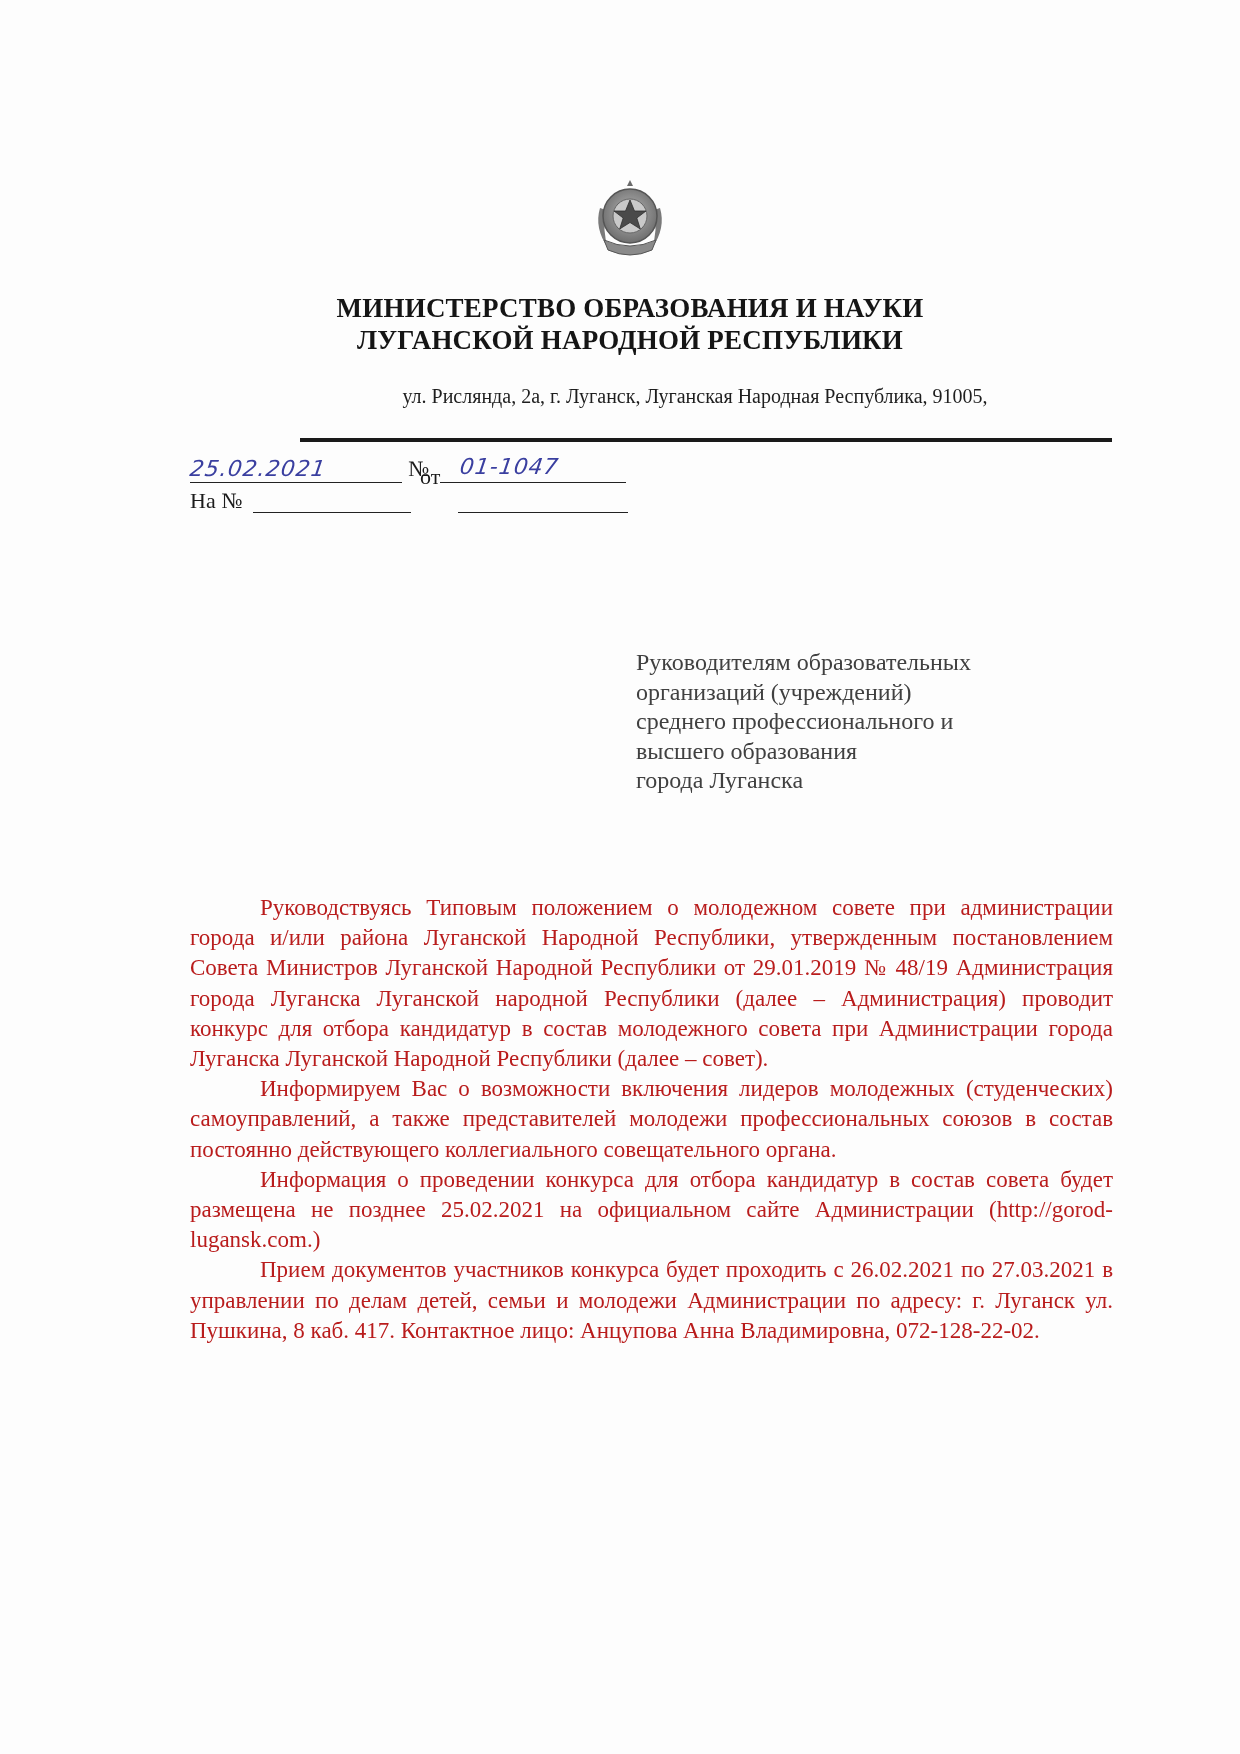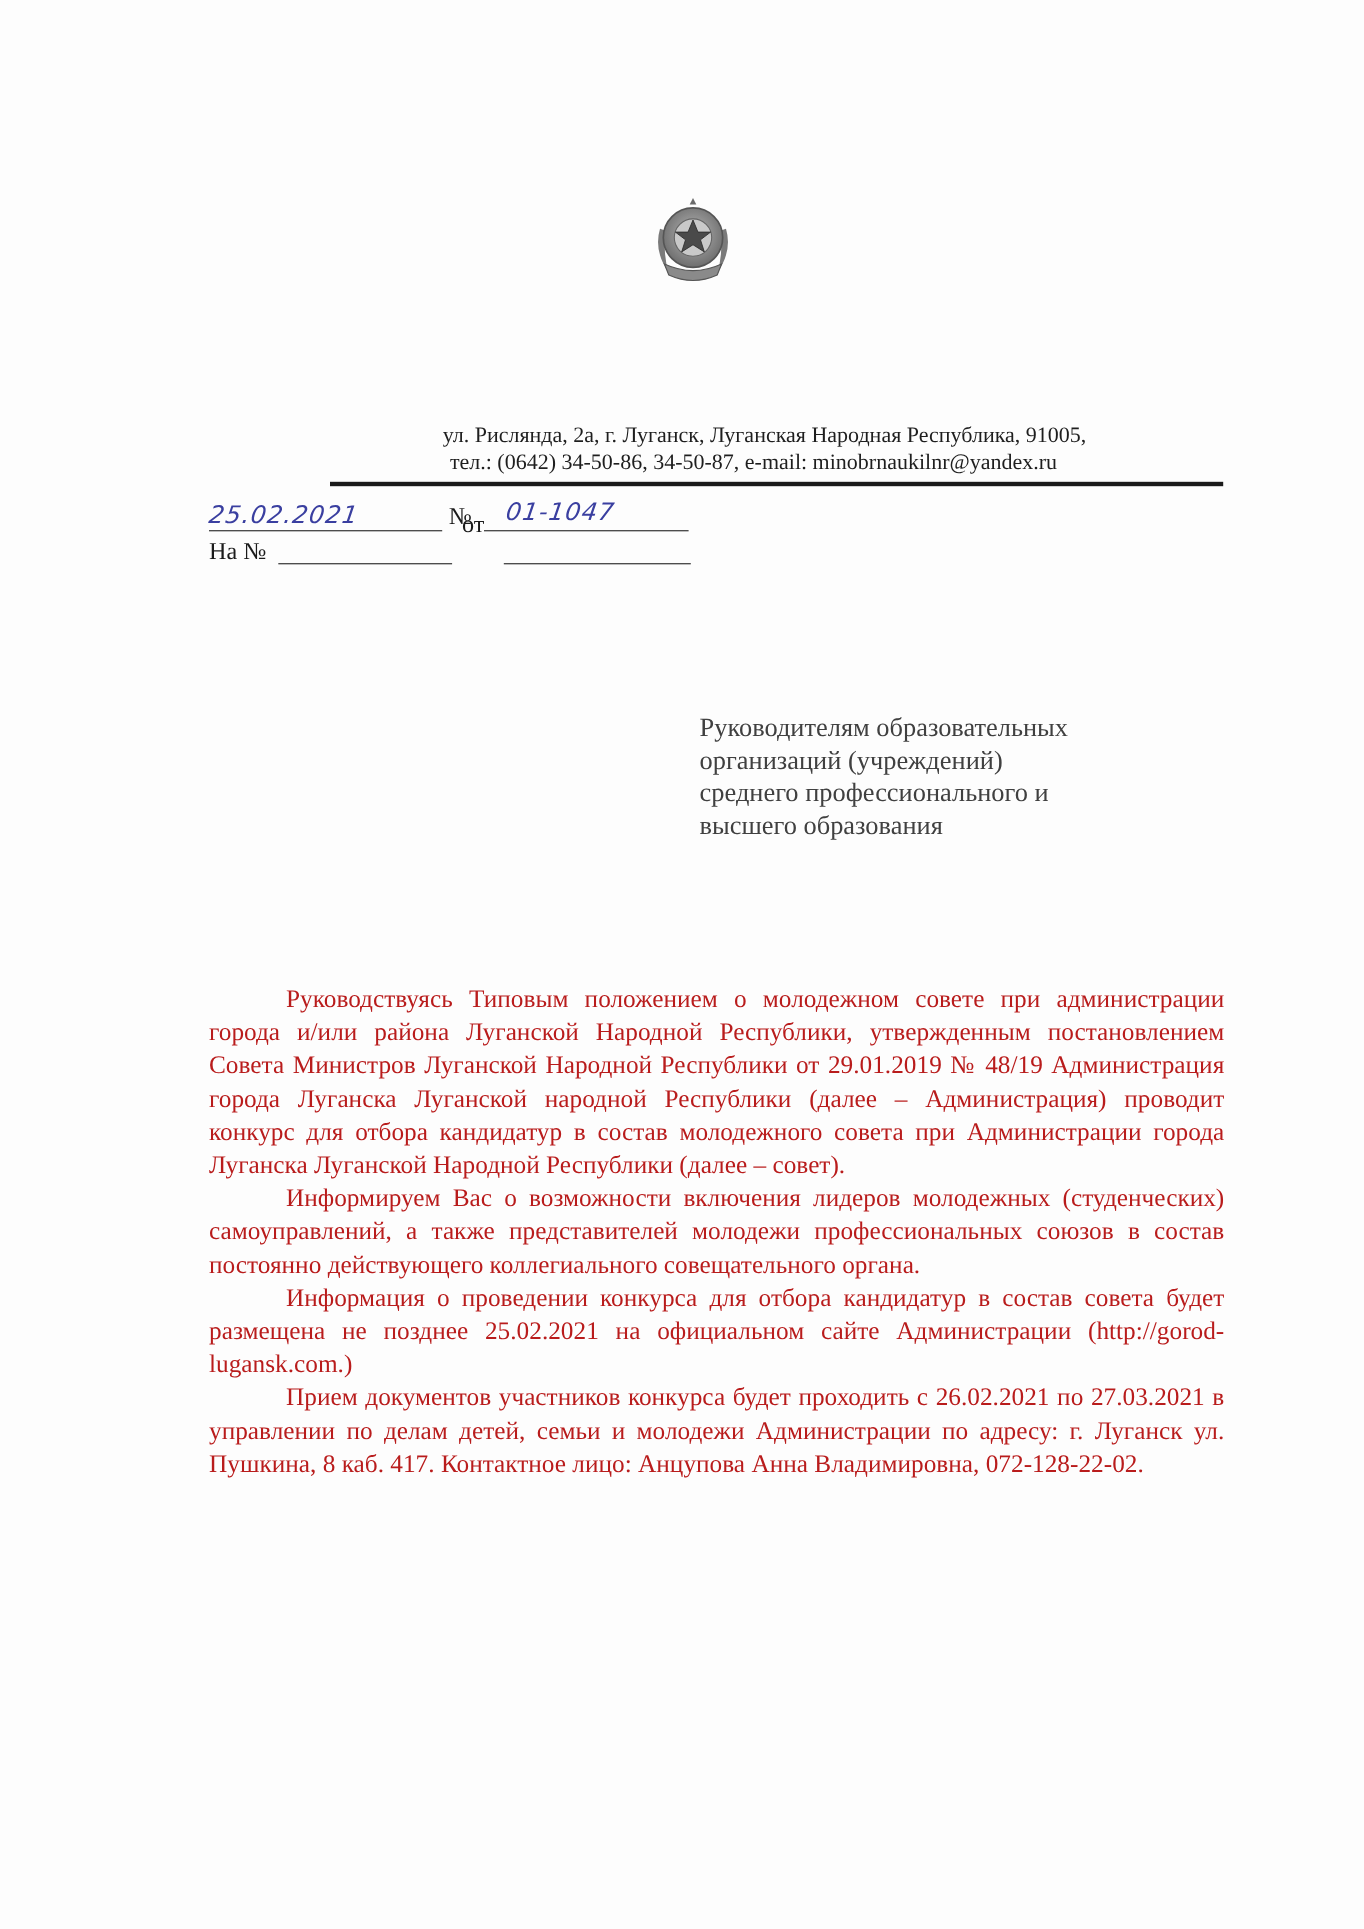--- a/index.html
+++ b/index.html
@@ -53,24 +53,27 @@
       <circle cx="40" cy="38" r="17" fill="#c9c9c9" stroke="#666" stroke-width="1"></circle>
 
       <polygon points="40,22 44.5,33 56,33 46.8,40 50.3,51 40,44.5 29.7,51 33.2,40 24,33 35.5,33" fill="#4a4a4a" stroke="#2e2e2e" stroke-width="0.8"></polygon>
 
       <path d="M14 62 Q40 74 66 62 L62 72 Q40 82 18 72 Z" fill="#8a8a8a" stroke="#555" stroke-width="1"></path>
 
       <path d="M37 8 L40 2 L43 8 Z" fill="#6a6a6a"></path>
     </svg>
   </div>
 
+  <div class="ministry">
+    <div>МИНИСТЕРСТВО ОБРАЗОВАНИЯ И НАУКИ</div>
+    <div>ЛУГАНСКОЙ НАРОДНОЙ РЕСПУБЛИКИ</div>
+  </div>
 
   <div class="address">
     <div>ул. Рисляндa, 2а, г. Луганск, Луганская Народная Республика, 91005,</div>
-    <div class="l2">тел.: (0642) 34-50-86, 34-50-87, e-mail: minobrnaukilnr@yandex.ru</div>
   </div>
 
   <div class="rule"></div>
 
   <div>
     <span class="hand" style="left:190px; top:456px;">25.02.2021</span>
     <div class="uline" style="left:190px; top:482px; width:212px;"></div>
 
     <span class="regline" style="left:408px; top:456px;">№</span>
     <span class="hand" style="left:460px; top:454px;">01-1047</span>
@@ -81,20 +84,21 @@
 
     <span class="regline" style="left:420px; top:464px;">от</span>
     <div class="uline" style="left:458px; top:512px; width:170px;"></div>
   </div>
 
   <div class="addressee">
     <div>Руководителям образовательных</div>
     <div>организаций (учреждений)</div>
     <div>среднего профессионального и</div>
     <div>высшего образования</div>
+    <div>города Луганска</div>
   </div>
 
   <div class="body">
     <p>Руководствуясь Типовым положением о молодежном совете при администрации города и/или района Луганской Народной Республики, утвержденным постановлением Совета Министров Луганской Народной Республики от 29.01.2019 № 48/19 Администрация города Луганска Луганской народной Республики (далее – Администрация) проводит конкурс для отбора кандидатур в состав молодежного совета при Администрации города Луганска Луганской Народной Республики (далее – совет).</p>
     <p>Информируем Вас о возможности включения лидеров молодежных (студенческих) самоуправлений, а также представителей молодежи профессиональных союзов в состав постоянно действующего коллегиального совещательного органа.</p>
     <p>Информация о проведении конкурса для отбора кандидатур в состав совета будет размещена не позднее 25.02.2021 на официальном сайте Администрации (http://gorod-lugansk.com.)</p>
     <p>Прием документов участников конкурса будет проходить с 26.02.2021 по 27.03.2021 в управлении по делам детей, семьи и молодежи Администрации по адресу: г. Луганск ул. Пушкина, 8 каб. 417. Контактное лицо: Анцупова Анна Владимировна, 072-128-22-02.</p>
   </div>
 
 </div>

